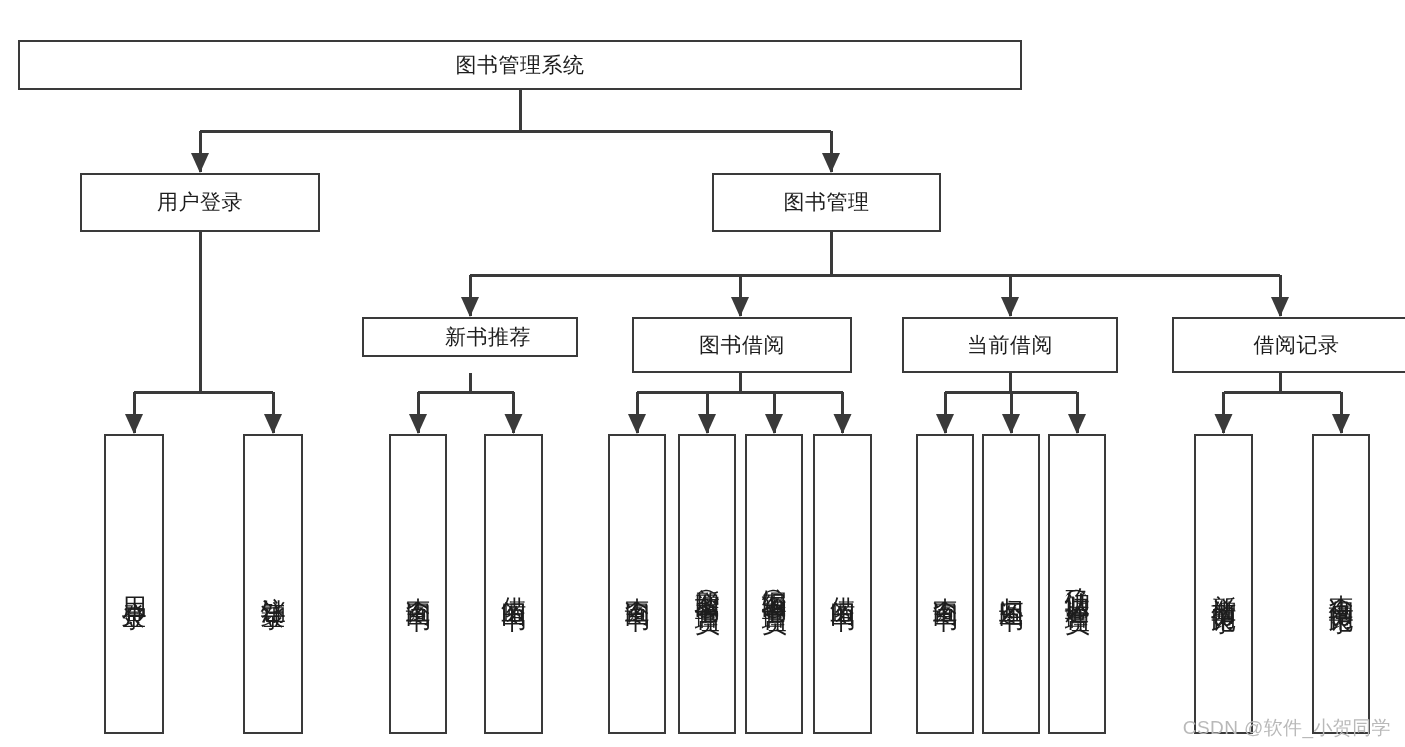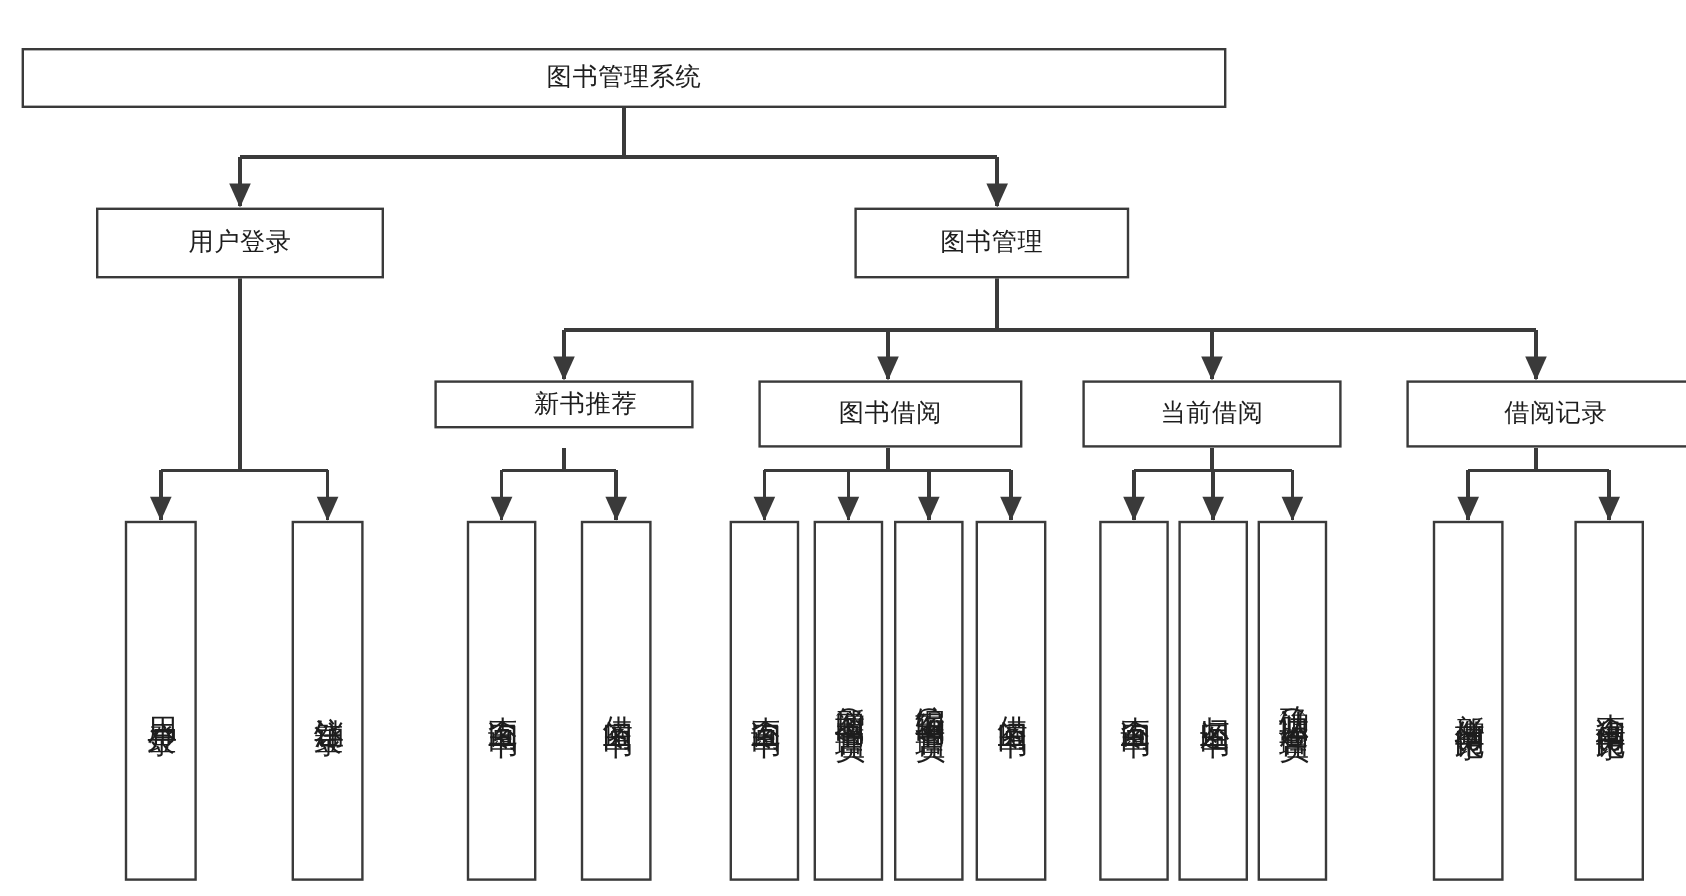--- a/index.html
+++ b/index.html
@@ -186,13 +186,14 @@
       <div class="node vert" style="left: 1048px; top: 434px; width: 58px; height: 300px;">
         <span class="lbl">确认归还（管理员）</span>
       </div>
       <div class="node vert" style="left: 1194px; top: 434px; width: 59px; height: 300px;">
         <span class="lbl">新增借阅记录</span>
       </div>
       <div class="node vert" style="left: 1312px; top: 434px; width: 58px; height: 300px;">
         <span class="lbl">查询借阅记录</span>
       </div>
     </div>
+  <div id="watermark">CSDN @软件_小贺同学</div>
 </div>
 
 </body></html>

